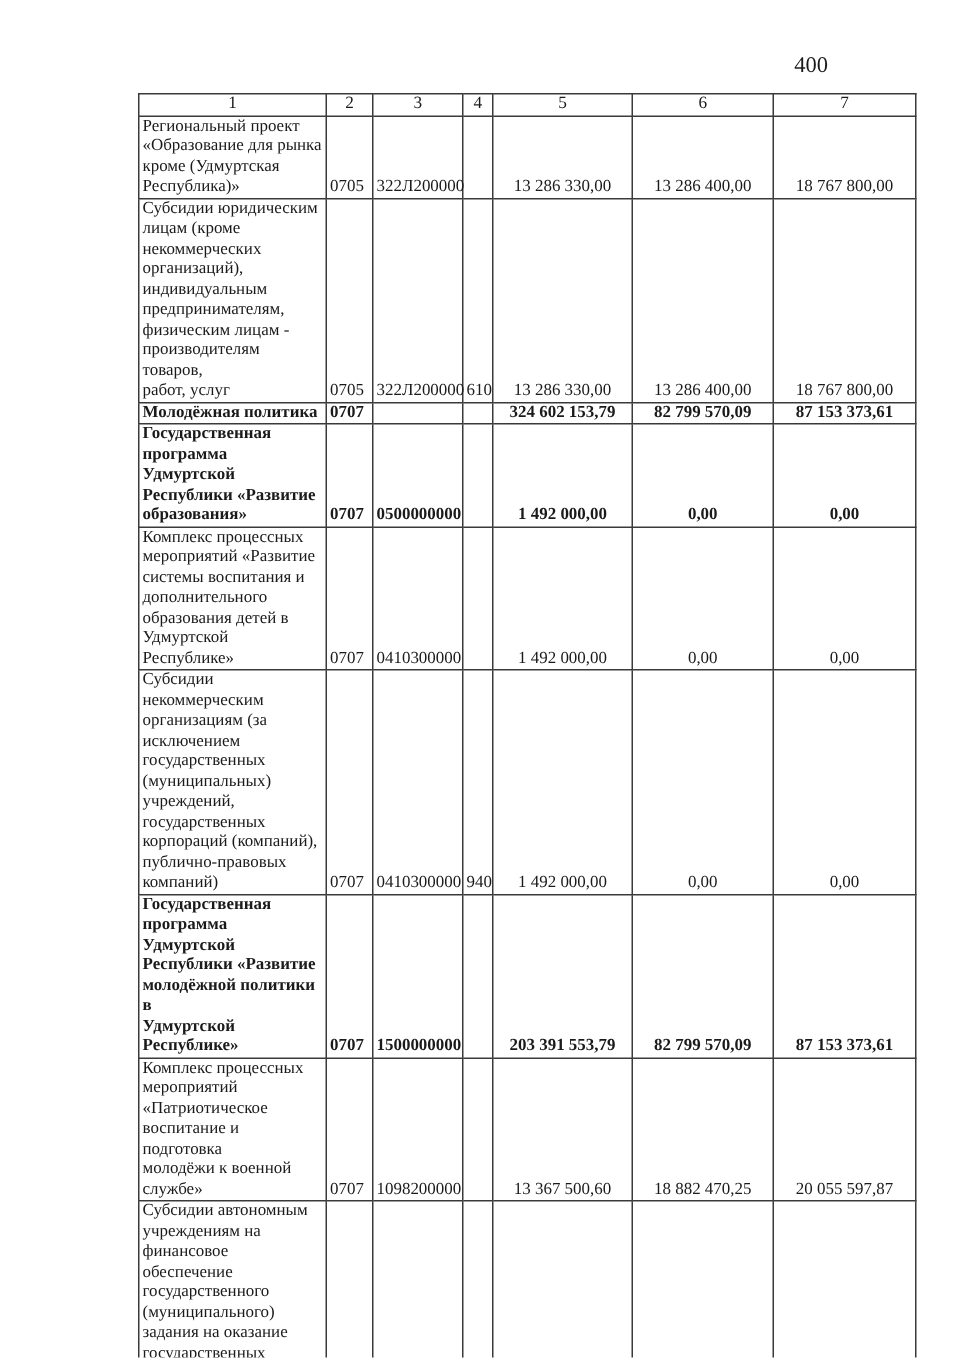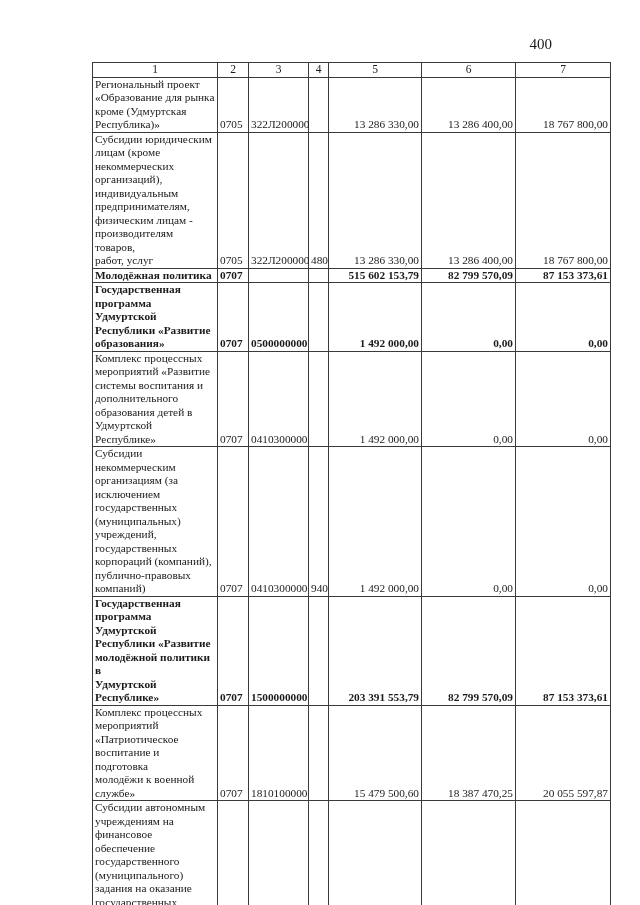--- a/index.html
+++ b/index.html
@@ -6,21 +6,21 @@
   body { width: 640px; height: 905px; position: relative; overflow: hidden;
          font-family: "Liberation Serif", "DejaVu Serif", serif; color: #1a1a1a; }
   .page-number { position: absolute; top: 36px; left: 0; width: 552px; text-align: right;
                  font-size: 15px; }
   table.budget { position: absolute; top: 62px; left: 92px; border-collapse: collapse;
                  table-layout: fixed; width: 518px; font-size: 11.3px; line-height: 13.5px; }
   table.budget td { border: 1px solid #3a3a3a; padding: 0 2px; vertical-align: bottom; }
   table.budget tr.head td { text-align: center; vertical-align: middle; height: 13px; font-size: 11.5px; }
   td.c1 { text-align: left; }
   td.c2, td.c3, td.c4 { text-align: left; white-space: nowrap; }
-  td.num { text-align: right; white-space: nowrap; }
+  td.num { text-align: center; white-space: nowrap; }
   tr.bold td { font-weight: bold; margin-left: 35px; }
   .name-text { white-space: pre-line; }
 </style>
 </head>
 <body>
 
 <div class="page-number">400</div>
 
 <table class="budget">
   <colgroup>
@@ -59,31 +59,31 @@
 лицам (кроме
 некоммерческих
 организаций),
 индивидуальным
 предпринимателям,
 физическим лицам -
 производителям товаров,
 работ, услуг</td>
         <td class="c2">0705</td>
         <td class="c3">322Л200000</td>
-        <td class="c4">480</td>
+        <td class="c4">610</td>
         <td class="num">13 286 330,00</td>
         <td class="num">13 286 400,00</td>
         <td class="num">18 767 800,00</td>
       </tr>
       <tr class="bold">
         <td class="c1 name-text">Молодёжная политика</td>
         <td class="c2">0707</td>
         <td class="c3"></td>
         <td class="c4"></td>
-        <td class="num">515 602 153,79</td>
+        <td class="num">324 602 153,79</td>
         <td class="num">82 799 570,09</td>
         <td class="num">87 153 373,61</td>
       </tr>
       <tr class="bold">
         <td class="c1 name-text">Государственная
 программа Удмуртской
 Республики «Развитие
 образования»</td>
         <td class="c2">0707</td>
         <td class="c3">0500000000</td>
@@ -140,24 +140,24 @@
         <td class="num">87 153 373,61</td>
       </tr>
       <tr>
         <td class="c1 name-text">Комплекс процессных
 мероприятий
 «Патриотическое
 воспитание и подготовка
 молодёжи к военной
 службе»</td>
         <td class="c2">0707</td>
-        <td class="c3">1810100000</td>
+        <td class="c3">1098200000</td>
         <td class="c4"></td>
-        <td class="num">15 479 500,60</td>
-        <td class="num">18 387 470,25</td>
+        <td class="num">13 367 500,60</td>
+        <td class="num">18 882 470,25</td>
         <td class="num">20 055 597,87</td>
       </tr>
       <tr>
         <td class="c1 name-text">Субсидии автономным
 учреждениям на
 финансовое обеспечение
 государственного
 (муниципального)
 задания на оказание
 государственных

